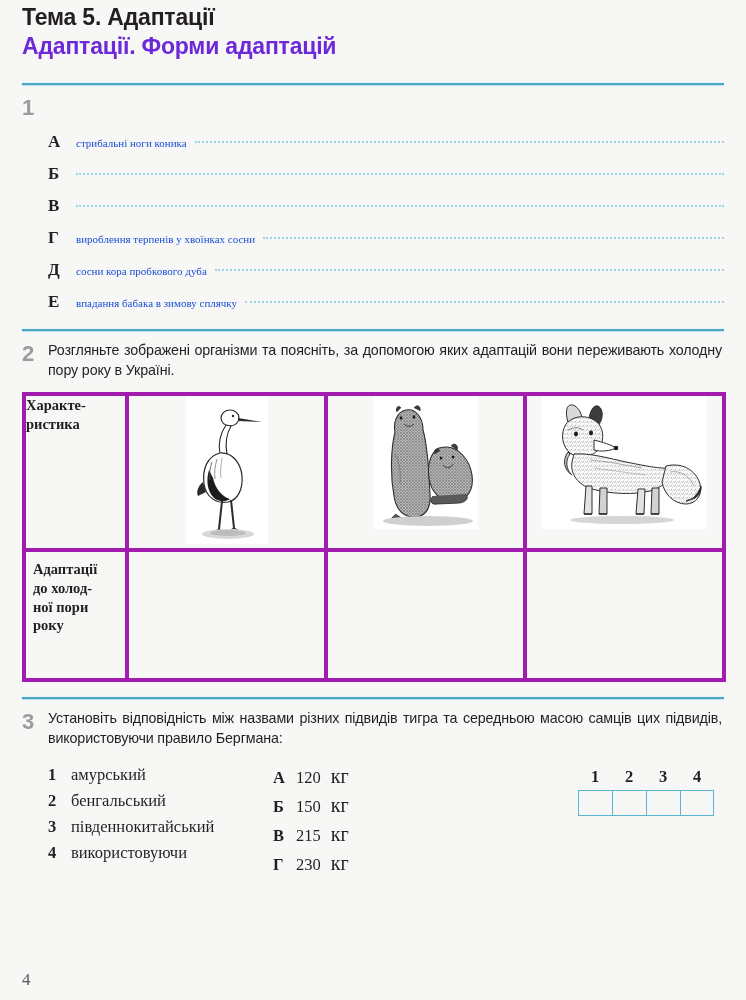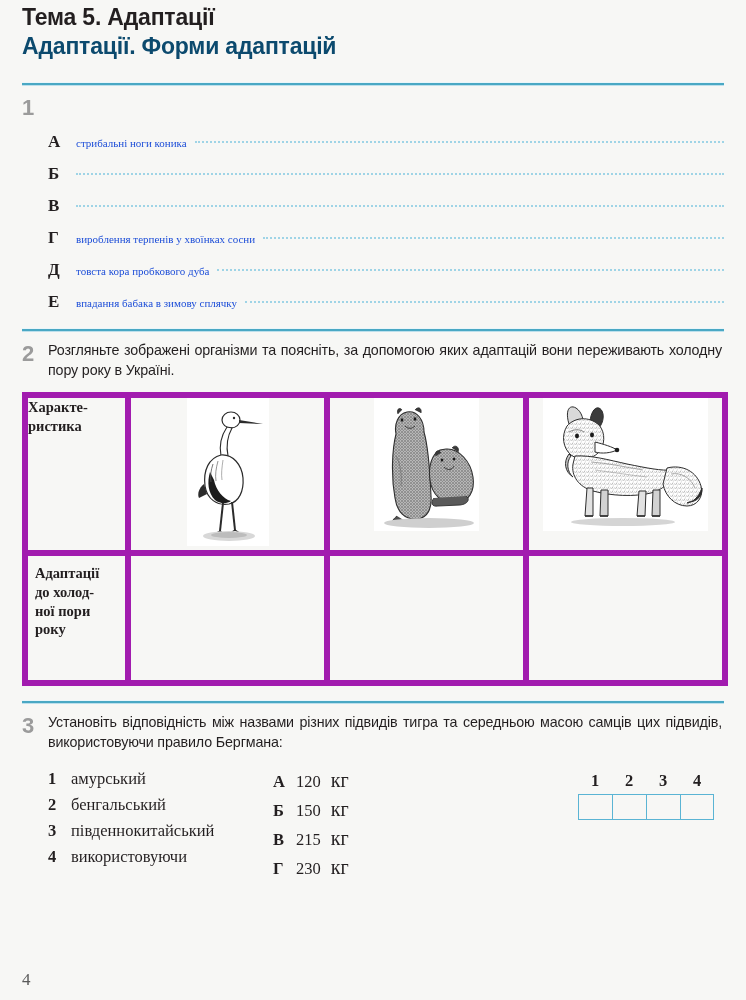--- a/index.html
+++ b/index.html
@@ -30,21 +30,21 @@
     letter-spacing: -0.2px;
     color: #231f20;
     margin: 4px 0 0 0;
     line-height: 1.15;
   }
   .section-title {
     font-family: "Liberation Sans", sans-serif;
     font-size: 23px;
     font-weight: bold;
     letter-spacing: -0.2px;
-    color: #0c4a6e;
+    color: #6d28d9;
     margin: 3px 0 0 0;
     line-height: 1.15;
   }
 
   
   .rule {
     height: 4px;
     margin: 0;
     background: linear-gradient(to bottom,
         #eaf6fa 0px, #eaf6fa 1px,
@@ -119,21 +119,21 @@
   }
 
   
   .organisms-table {
     width: 100%;
     border-collapse: collapse;
     margin-top: 12px;
     table-layout: fixed;
   }
   .organisms-table td {
-    border: 6px solid #a21caf;
+    border: 4px solid #a21caf;
     vertical-align: top;
     padding: 8px 7px;
     background: transparent;
   }
   .col-label   { width: 103px; }
   .col-org     { width: 199px; }
   .row-img td  { height: 151px; padding: 0; }
   .row-name td { height: 57px; }
   .row-adapt td{ height: 130px; }
 
@@ -249,21 +249,21 @@
       <span class="li-letter">В</span>
       <span class="li-dots"></span>
     </li>
     <li class="letter-item">
       <span class="li-letter">Г</span>
       <span class="li-text">вироблення терпенів у хвоїнках сосни</span>
       <span class="li-dots"></span>
     </li>
     <li class="letter-item">
       <span class="li-letter">Д</span>
-      <span class="li-text">товста кора пробкового дуба</span>
+      <span class="li-text">сосни кора пробкового дуба</span>
       <span class="li-dots"></span>
     </li>
     <li class="letter-item">
       <span class="li-letter">Е</span>
       <span class="li-text">впадання бабака в зимову сплячку</span>
       <span class="li-dots"></span>
     </li>
   </ul>
 
   <div class="rule rule-q2"></div>

